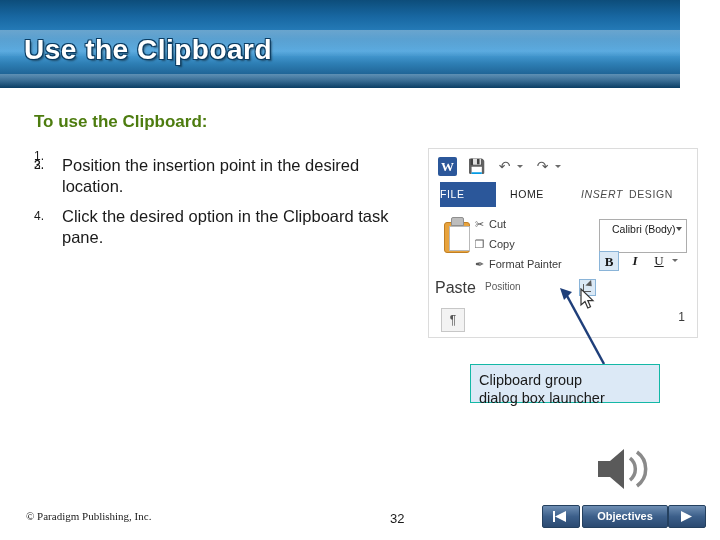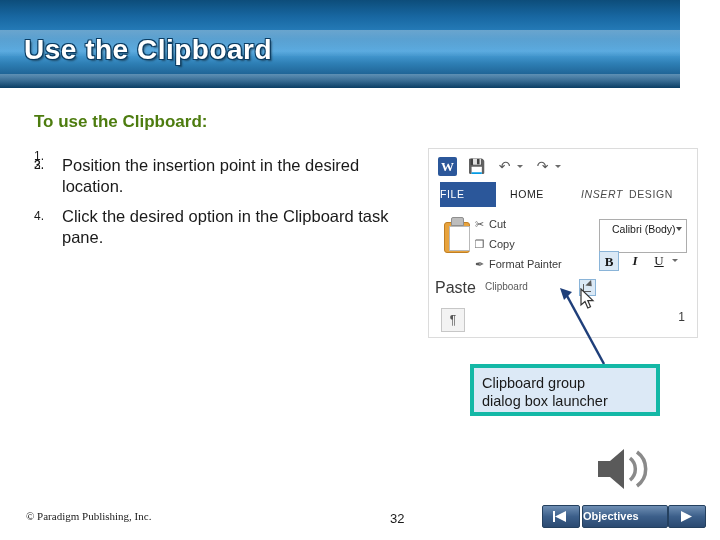--- a/index.html
+++ b/index.html
@@ -331,23 +331,23 @@
     font-size: 12px;
     color: #3a3a3a;
   }
 
   
   .callout {
     position: absolute;
     left: 470px;
     top: 364px;
     width: 190px;
-    height: 52px;
+    height: 39px;
     background: #dce9f6;
-    border: 4px solid #14b8a6;
+    border: 1px solid #14b8a6;
     box-sizing: border-box;
     padding: 6px 8px;
     font-size: 14.5px;
     color: #1a1a1a;
     line-height: 1.25;
   }
   .callout-line { display: block; }
 
   
   .callout-arrow {
@@ -411,20 +411,21 @@
     left: 582px;
     top: 505px;
     width: 84px;
     height: 21px;
     background: linear-gradient(to bottom, #6f8fb4 0%, #3c5f8a 50%, #2b4a71 100%);
     border: 1px solid #24405f;
     border-radius: 2px;
     color: #ffffff;
     font-size: 11px;
     font-weight: bold;
+    text-align: center;
     line-height: 21px;
   }
 </style>
 </head>
 <body>
 
 <div class="title-banner">
   <div class="banner-sheen"></div>
   <div class="title-text">Use the Clipboard</div>
 </div>
@@ -480,21 +481,21 @@
     </div>
     <div class="cmd cmd-copy">
       <span class="cmd-ico">❐</span>
       <span>Copy</span>
     </div>
     <div class="cmd cmd-fp">
       <span class="cmd-ico">✒</span>
       <span>Format Painter</span>
     </div>
 
-    <div class="group-label">Clipboard</div>
+    <div class="group-label">Position</div>
     <div class="launcher"></div>
 
     <div class="font-box">
       <span>Calibri (Body)</span>
       <span class="fcaret"></span>
     </div>
     <div class="biu biu-b">B</div>
     <div class="biu biu-i">I</div>
     <div class="biu biu-u">U</div>
     <div class="caret biu-caret"></div>

